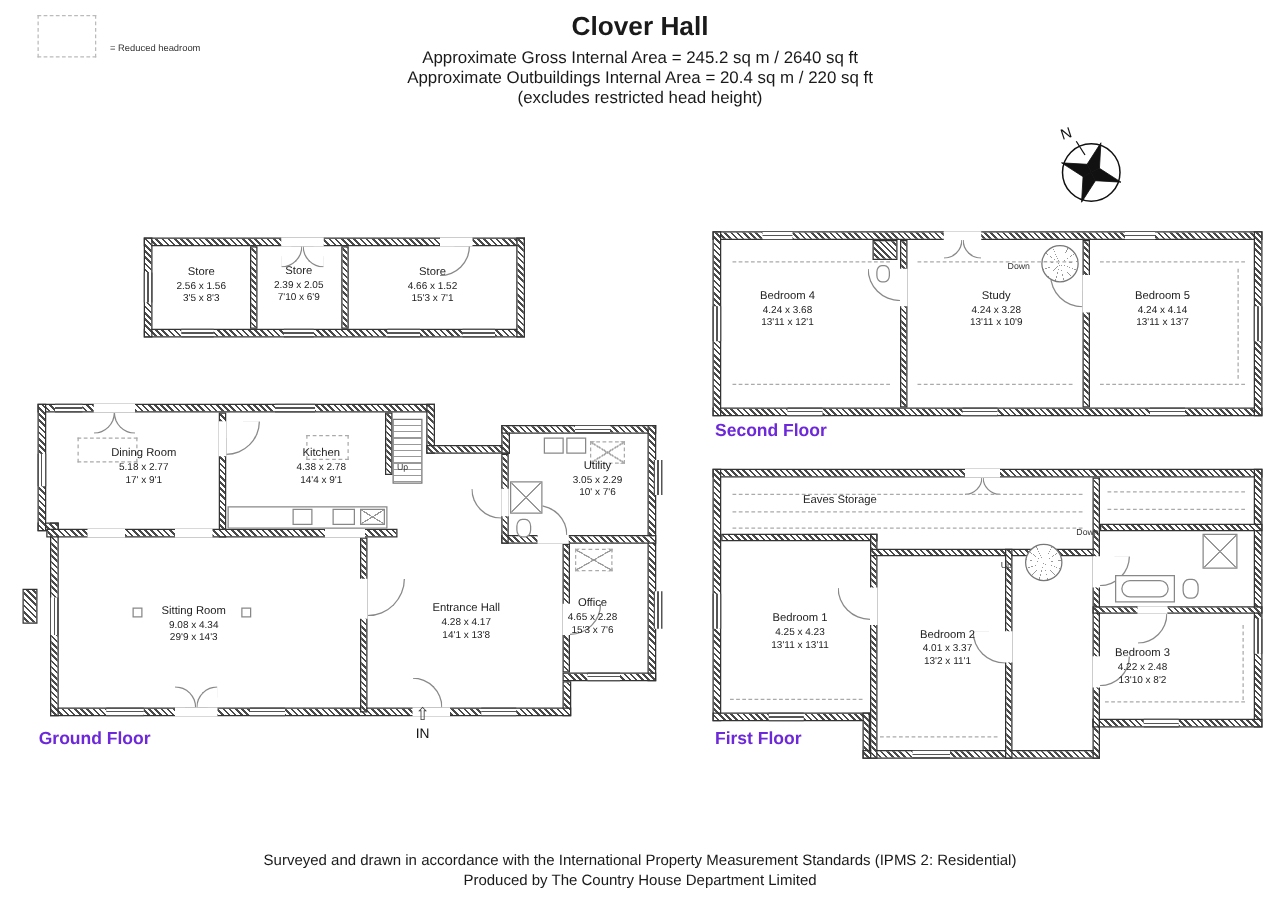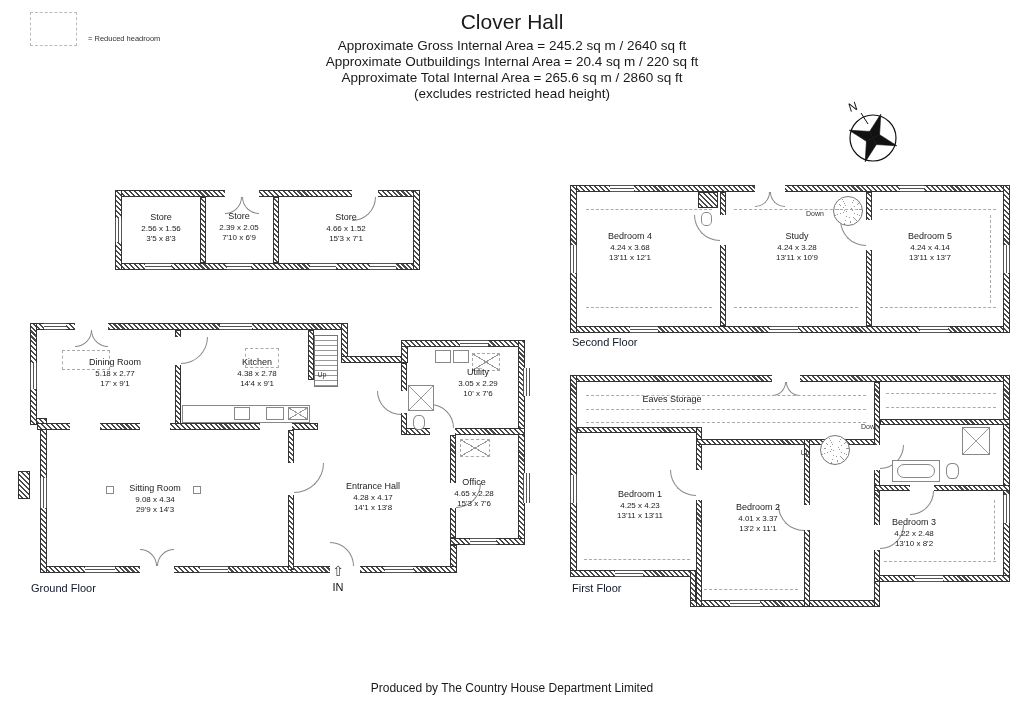--- a/index.html
+++ b/index.html
@@ -18,39 +18,38 @@
 .sp{position:absolute;z-index:3;box-sizing:border-box;border:1px solid #777;border-radius:50%;background:repeating-conic-gradient(#fff 0 26deg,#999 26deg 28deg)}
 .fx{position:absolute;z-index:3;box-sizing:border-box;border:1px solid #888;background:#fff}
 .xb{position:absolute;z-index:3;box-sizing:border-box;border:1px solid #888;background:linear-gradient(to top right,transparent calc(50% - .5px),#999 calc(50% - .5px) calc(50% + .5px),transparent calc(50% + .5px)),linear-gradient(to bottom right,transparent calc(50% - .5px),#999 calc(50% - .5px) calc(50% + .5px),transparent calc(50% + .5px)),#fff}
 .xbd{border:1px dashed #aaa}
 .db{position:absolute;z-index:3;box-sizing:border-box;border:1px dashed #aaa;background:#fff}
 .dl{position:absolute;z-index:3;height:0;border-top:1px dashed #aaa}
 .dlv{position:absolute;z-index:3;width:0;border-left:1px dashed #aaa}
 .rlabel{position:absolute;z-index:4;text-align:center;line-height:1.28;color:#222}
 .rname{font-size:9px}
 .rdim{font-size:8px}
-.flabel{position:absolute;z-index:4;font-size:11px;font-weight:normal;color:#0f172a}
+.flabel{position:absolute;z-index:4;font-size:14px;font-weight:bold;color:#6d28d9}
 .slabel{position:absolute;z-index:4;font-size:7px;color:#333;text-align:center}
 .hdr{position:absolute;left:0;right:0;top:10px;text-align:center;z-index:5}
-.hdr .t{font-size:21px;font-weight:normal;margin-bottom:4px}
+.hdr .t{font-size:21px;font-weight:bold;margin-bottom:4px}
 .hdr .s{font-size:13.5px;line-height:16px}
 .ftr{position:absolute;left:0;right:0;top:680px;text-align:center;font-size:12px;line-height:16px;z-index:5}
 .lgd{position:absolute;left:88px;top:34px;font-size:7.5px;color:#333;z-index:5}
 </style>
 </head>
 <body>
 
 <div class="db" style="left:30px;top:12px;width:47px;height:34px;border-color:#bbb"></div>
 <div class="lgd">= Reduced headroom</div>
 
 <div class="hdr">
   <div class="t">Clover Hall</div>
   <div class="s">Approximate Gross Internal Area = 245.2 sq m / 2640 sq ft</div>
   <div class="s">Approximate Outbuildings Internal Area = 20.4 sq m / 220 sq ft</div>
-  <div class="s">Approximate Total Internal Area = 265.6 sq m / 2860 sq ft</div>
   <div class="s">(excludes restricted head height)</div>
 </div>
 
 <div style="position:absolute;left:840px;top:96px;z-index:5">
   <svg width="66" height="70" viewBox="0 0 66 70">
     <text x="10" y="16" font-size="12" fill="#111" transform="rotate(-18 10 16)">N</text>
     <line x1="21" y1="17" x2="28" y2="28" stroke="#111" stroke-width="1"></line>
     <circle cx="33" cy="42" r="23" fill="none" stroke="#111" stroke-width="1.2"></circle>
     <g transform="rotate(18 33 42)" fill="#111" stroke="#111" stroke-width="0.6">
       <polygon points="33,17 38.2,36.8 33,42 27.8,36.8"></polygon>
@@ -324,14 +323,15 @@
 </div>
 
 <div class="flabel" style="left:31px;top:582px">Ground Floor</div>
 <div class="flabel" style="left:572px;top:336px">Second Floor</div>
 <div class="flabel" style="left:572px;top:582px">First Floor</div>
 
 <div style="position:absolute;left:326px;top:563px;width:24px;text-align:center;font-size:14px;color:#444;z-index:5">⇧</div>
 <div style="position:absolute;left:326px;top:581px;width:24px;text-align:center;font-size:11px;color:#111;z-index:5">IN</div>
 
 <div class="ftr">
+  <div>Surveyed and drawn in accordance with the International Property Measurement Standards (IPMS 2: Residential)</div>
   <div>Produced by The Country House Department Limited</div>
 </div>
 
 </body></html>

